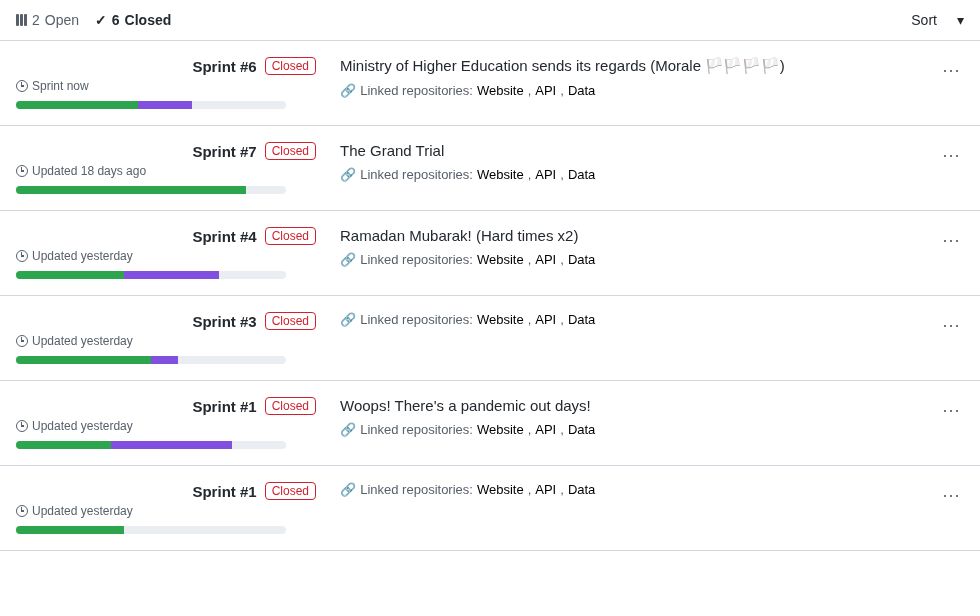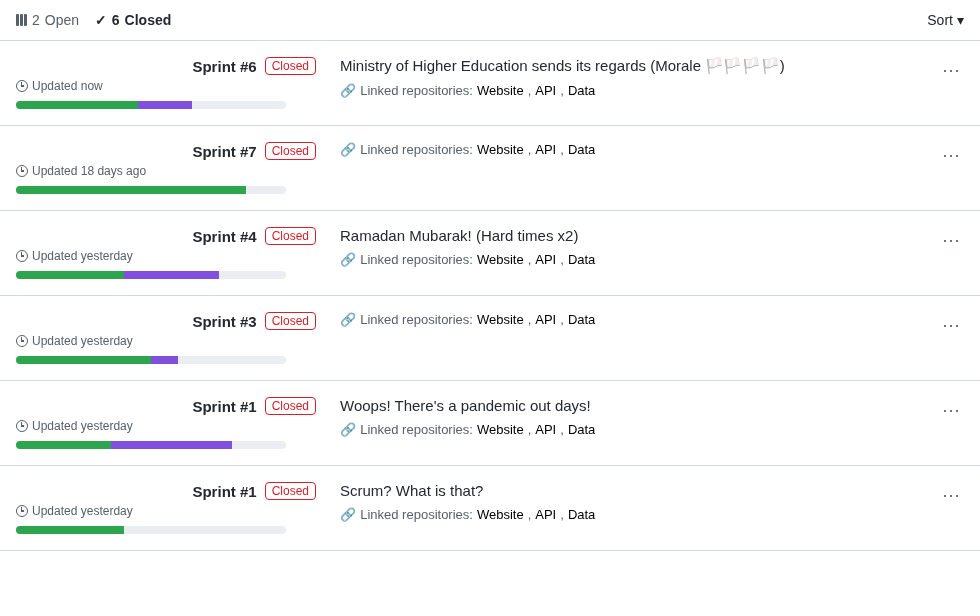--- a/index.html
+++ b/index.html
@@ -50,21 +50,21 @@
       display: inline-block;
       width: 3px;
       height: 12px;
       background: #57606a;
       border-radius: 1px;
     }
 
     .sort-btn {
       display: flex;
       align-items: center;
-      gap: 4px;
+      gap: 20px;
       font-size: 14px;
       color: #24292f;
       cursor: pointer;
       background: none;
       border: none;
       font-family: inherit;
     }
 
     .sprint-row {
       display: flex;
@@ -237,21 +237,21 @@
 
 <div id="sprints-container">
     <div class="sprint-row">
     <div class="sprint-left">
       <div class="sprint-title-row">
         <span class="sprint-name">Sprint #6</span>
         <span class="closed-badge">Closed</span>
       </div>
       <div class="updated-text">
         <span class="clock-icon"></span>
-        <span>Updated now</span>
+        <span>Sprint now</span>
       </div>
       <div class="progress-bar">
         <div class="progress-green" style="width:45%"></div>
         <div class="progress-purple" style="width:20%"></div>
       </div>
     </div>
     <div class="sprint-row-content">
       <div class="sprint-right">
         <div class="sprint-issue-title">Ministry of Higher Education sends its regards (Morale 🏳️🏳️🏳️🏳️)</div>
         <div class="linked-repos">
@@ -275,20 +275,21 @@
         <span class="clock-icon"></span>
         <span>Updated 18 days ago</span>
       </div>
       <div class="progress-bar">
         <div class="progress-green" style="width:85%"></div>
         <div class="progress-purple" style="width:0%"></div>
       </div>
     </div>
     <div class="sprint-row-content">
       <div class="sprint-right">
+        <div class="sprint-issue-title">The Grand Trial</div>
         <div class="linked-repos">
           <span class="link-icon">🔗</span>
           <span>Linked repositories:</span>
           <a href="#">Website</a>,
           <a href="#">API</a>,
           <a href="#">Data</a>
         </div>
       </div>
       <button class="more-btn">···</button>
     </div>
@@ -389,21 +390,20 @@
         <span class="clock-icon"></span>
         <span>Updated yesterday</span>
       </div>
       <div class="progress-bar">
         <div class="progress-green" style="width:40%"></div>
         <div class="progress-purple" style="width:0%"></div>
       </div>
     </div>
     <div class="sprint-row-content">
       <div class="sprint-right">
-        <div class="sprint-issue-title">Scrum? What is that?</div>
         <div class="linked-repos">
           <span class="link-icon">🔗</span>
           <span>Linked repositories:</span>
           <a href="#">Website</a>,
           <a href="#">API</a>,
           <a href="#">Data</a>
         </div>
       </div>
       <button class="more-btn">···</button>
     </div>

